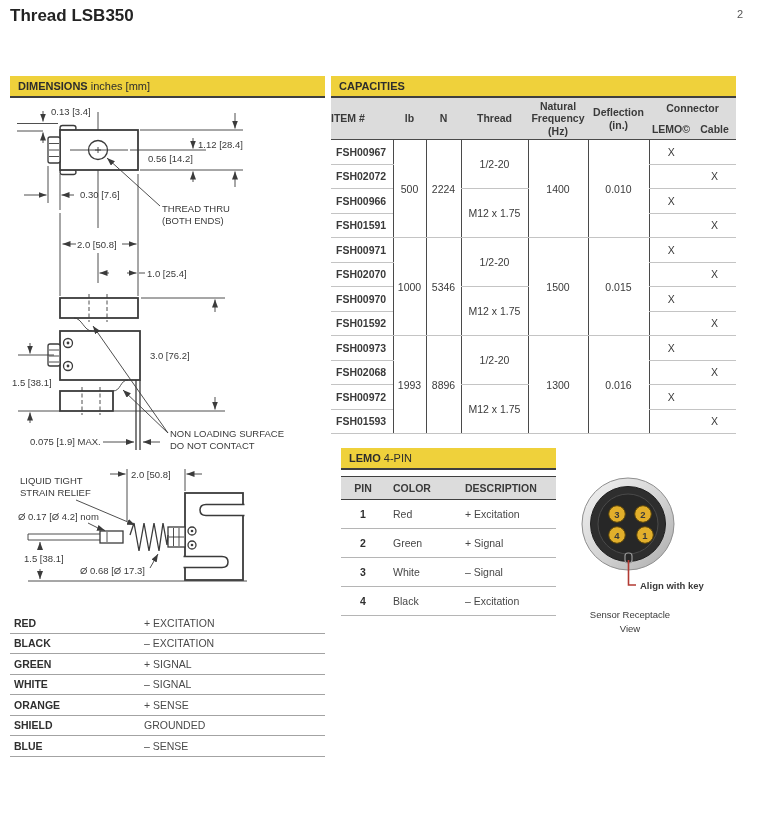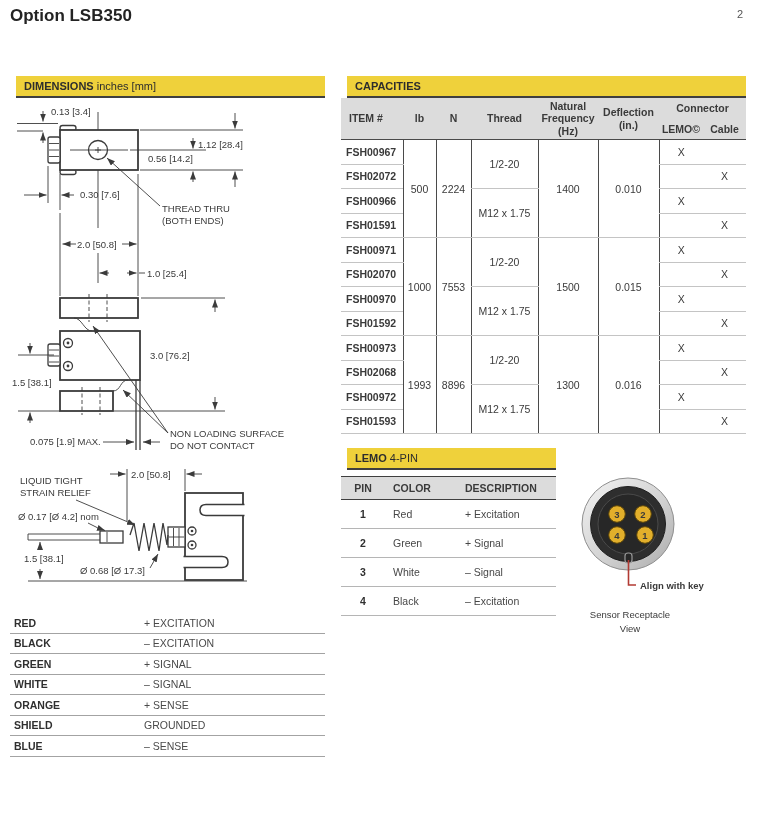--- a/index.html
+++ b/index.html
@@ -6,40 +6,40 @@
     --yellow:#EFD13B; --hdr-gray:#DCDCDC; --ink:#3a3a3a; --ink2:#2d2d2d;
     --line-dark:#4a4a4a; --line-light:#c4c4c4; --red:#B23B33;
   }
   html,body{margin:0;padding:0;background:#fff;}
   .page{position:relative;width:757px;height:815px;background:#fff;overflow:hidden;
         font-family:"Liberation Sans",sans-serif;color:var(--ink);}
   .title{position:absolute;left:10px;top:6px;font-size:17px;font-weight:bold;color:#232323;}
   .pagenum{position:absolute;right:14px;top:8px;font-size:11px;color:#555;}
 
   .band{background:var(--yellow);border-bottom:2px solid #3f3f3f;height:20px;line-height:20px;
-        padding-left:8px;font-size:11px;color:var(--ink2);margin-left:6px;}
+        padding-left:8px;font-size:11px;color:var(--ink2);}
   .band .b{font-weight:bold;}
   .band .r{font-weight:normal;}
 
   .leftcol{position:absolute;left:10px;top:76px;width:315px;}
   .cable-note{margin:20px 0 4px 14px;font-size:9.5px;color:var(--ink);height:13px;}
 
   
   .wiring{margin-top:17px;}
   .wrow{display:flex;height:19.5px;align-items:center;border-bottom:1px solid #a3a3a3;font-size:10.5px;}
   .wrow .wname{width:130px;font-weight:bold;color:#2f2f2f;padding-left:4px;}
   .wrow .wdesc{color:#4a4a4a;}
 
   
-  .rightcol{position:absolute;left:341px;top:76px;width:405px;}
+  .rightcol{position:absolute;left:331px;top:76px;width:405px;}
   table{border-collapse:collapse;}
   .captable{width:405px;table-layout:fixed;font-size:10.5px;color:var(--ink);}
   .captable thead td{background:var(--hdr-gray);font-weight:bold;text-align:center;
       vertical-align:middle;padding:2px 2px;line-height:1.18;}
-  .captable thead td.item{text-align:left;padding-left:8px;}
+  .captable thead td.item{text-align:left;padding-left:0;}
   .captable tbody td{border-left:1px solid var(--line-dark);border-bottom:1px solid var(--line-light);
       text-align:center;height:23.5px;padding:0 2px;}
   .captable tbody td.item{border-left:none;text-align:left;font-weight:bold;padding-left:5px;}
   .captable tbody td.cable{border-left:none;}
   .captable tbody tr.group-start td{border-top:1.6px solid var(--line-dark);}
 
   .lemoblock{position:absolute;left:341px;top:448px;width:215px;}
   .lemotable{width:215px;table-layout:fixed;font-size:10.5px;margin-top:6px;}
   .lemotable thead th{background:var(--hdr-gray);border-top:1.5px solid #3f3f3f;border-bottom:1.5px solid #3f3f3f;
       font-weight:bold;padding:5px 0;text-align:left;}
@@ -57,21 +57,21 @@
   svg .t{fill:none;stroke:#3b3b3b;stroke-width:0.9;}
   svg .w{fill:none;stroke:#3b3b3b;stroke-width:1.3;}
   svg .dsh{stroke-dasharray:4 2.5;}
   svg .slot{fill:#fff;stroke:#3b3b3b;stroke-width:1.5;}
   svg .dot{fill:#3b3b3b;stroke:none;}
 </style>
 </head>
 <body>
 
 <div class="page">
-  <div class="title">Option LSB350</div>
+  <div class="title">Thread LSB350</div>
   <div class="pagenum">2</div>
 
   <div class="leftcol">
     <div class="band">
       <span class="b">DIMENSIONS</span>
       <span class="r"> inches [mm]</span>
     </div>
 
     
     <svg width="315" height="355" viewBox="0 0 315 355">
@@ -317,21 +317,21 @@
             <td class="cable"></td>
           </tr>
           <tr>
             <td class="item">FSH01591</td>
             <td></td>
             <td class="cable">X</td>
           </tr>
           <tr class="group-start">
             <td class="item">FSH00971</td>
             <td rowspan="4">1000</td>
-            <td rowspan="4">7553</td>
+            <td rowspan="4">5346</td>
             <td rowspan="2">1/2-20</td>
             <td rowspan="4">1500</td>
             <td rowspan="4">0.015</td>
             <td>X</td>
             <td class="cable"></td>
           </tr>
           <tr>
             <td class="item">FSH02070</td>
             <td></td>
             <td class="cable">X</td>

